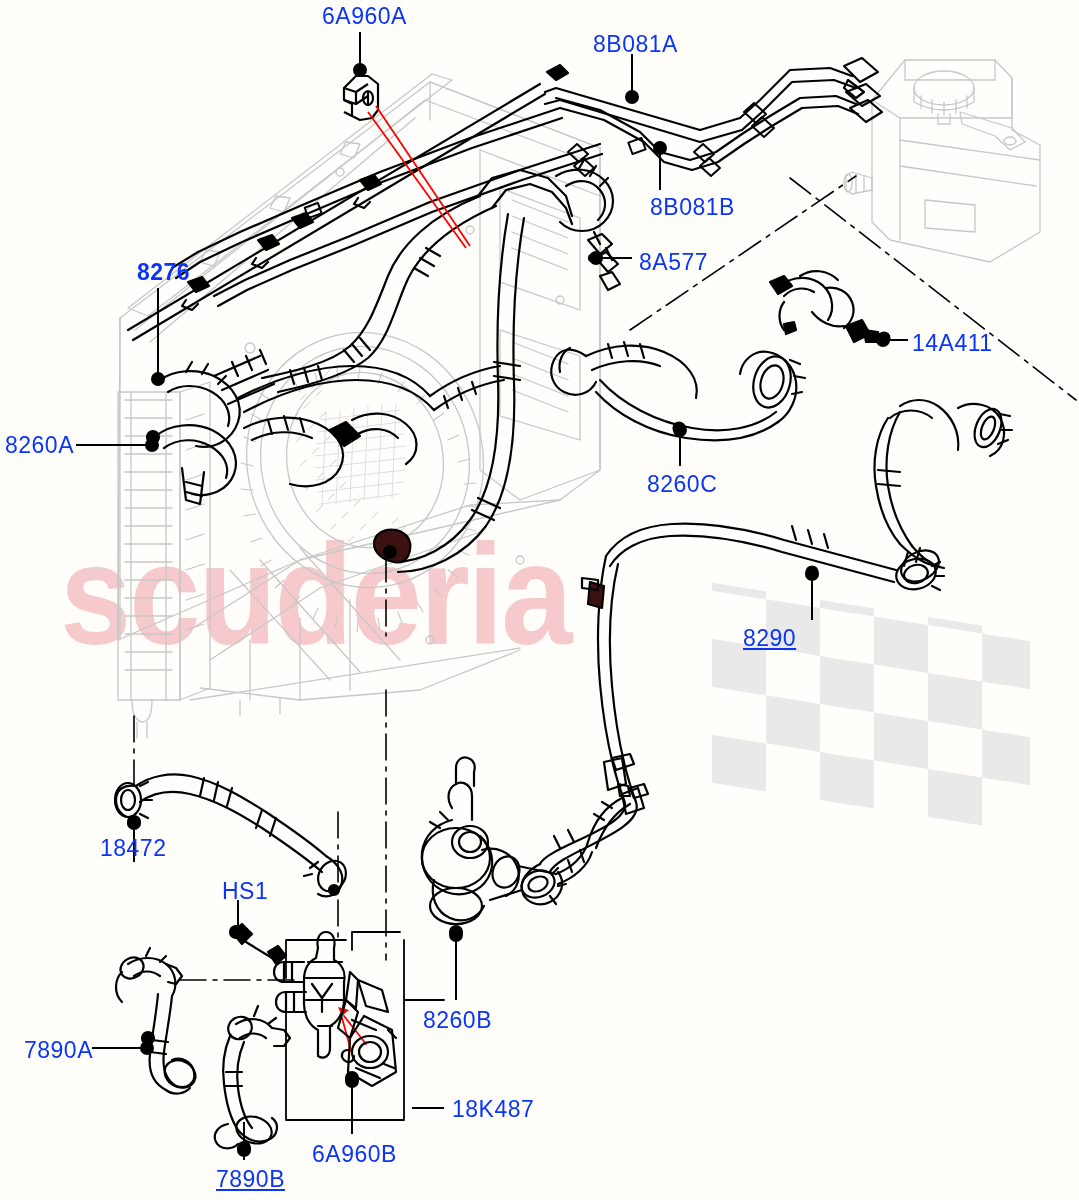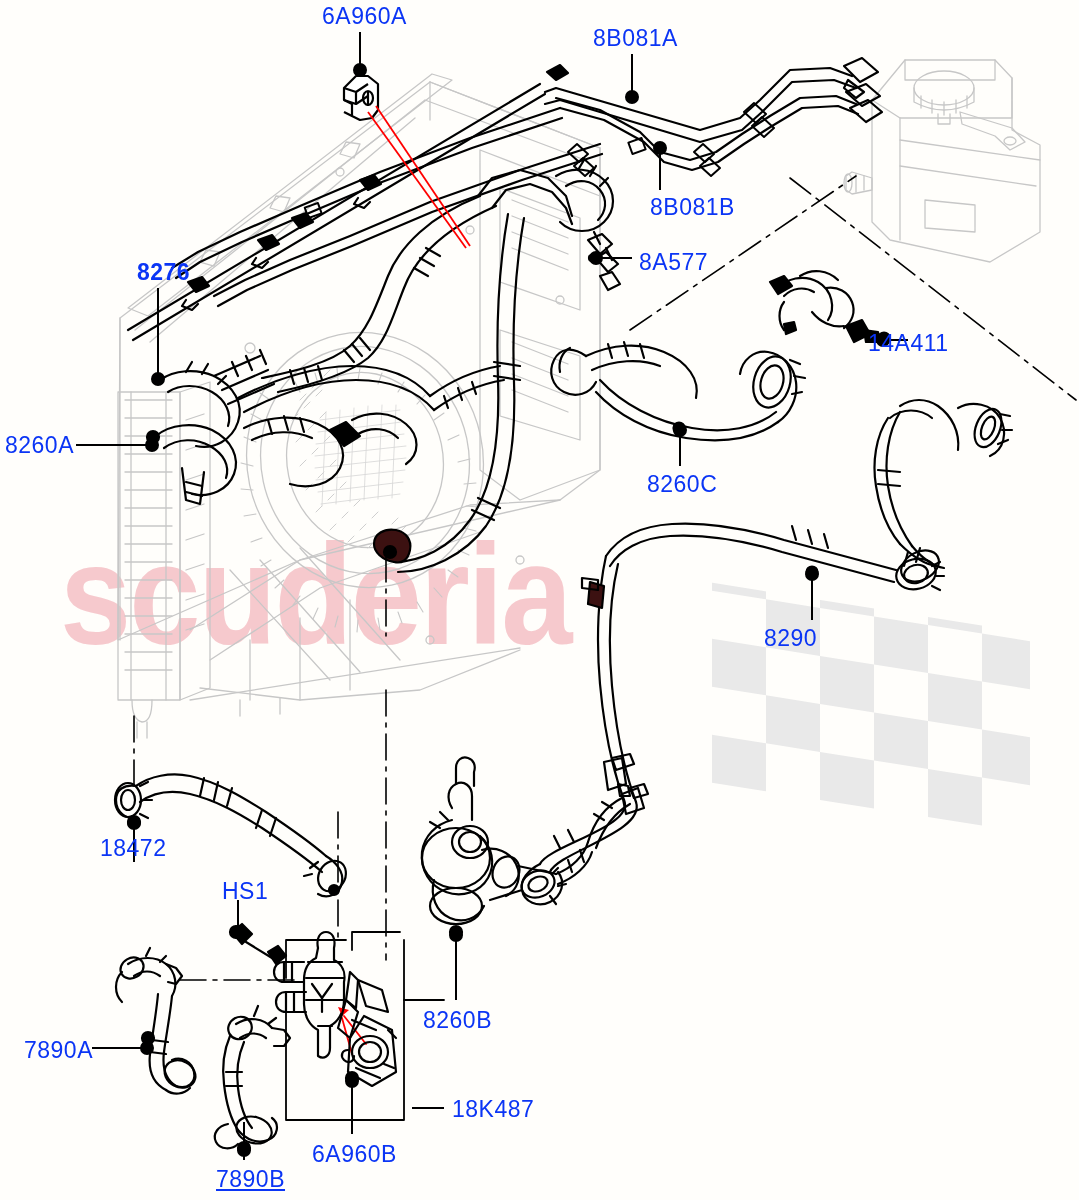--- a/index.html
+++ b/index.html
@@ -525,28 +525,28 @@
       <path d="M352,1134 L352,1086"></path>
         <circle cx="352" cy="1081" r="6"></circle>
 
       <path d="M244,1160 L244,1156"></path>
         <circle cx="244" cy="1150" r="6"></circle>
       <path d="M244,1122 L244,1156" stroke-width="2"></path>
     </g>
   </svg>
 
   <div class="lbl" style="left:322px;top:5px;">6A960A</div>
-  <div class="lbl" style="left:593px;top:27px;text-align:right;">8B081A</div>
+  <div class="lbl" style="left:593px;top:33px;text-align:right;">8B081A</div>
   <div class="lbl" style="left:650px;top:196px;">8B081B</div>
   <div class="lbl" style="left:639px;top:251px;">8A577</div>
   <div class="lbl" style="left:137px;top:261px;font-weight:bold;">8276</div>
-  <div class="lbl" style="left:868px;top:332px;">14A411</div>
+  <div class="lbl" style="left:912px;top:332px;">14A411</div>
   <div class="lbl" style="left:5px;top:434px;">8260A</div>
   <div class="lbl" style="left:647px;top:473px;text-align:right;">8260C</div>
-  <div class="lbl" style="left:764px;top:627px;">8290</div>
+  <div class="lbl" style="left:743px;top:627px;text-decoration:underline;">8290</div>
   <div class="lbl" style="left:100px;top:837px;">18472</div>
   <div class="lbl" style="left:222px;top:880px;">HS1</div>
   <div class="lbl" style="left:423px;top:1009px;">8260B</div>
   <div class="lbl" style="left:24px;top:1039px;">7890A</div>
   <div class="lbl" style="left:452px;top:1098px;">18K487</div>
   <div class="lbl" style="left:312px;top:1143px;">6A960B</div>
   <div class="lbl" style="left:216px;top:1168px;text-decoration:underline;">7890B</div>
 
   <svg class="layer" viewBox="0 0 1079 1200">
     <g fill="none" stroke="#000" stroke-width="2.2" stroke-linejoin="round">

